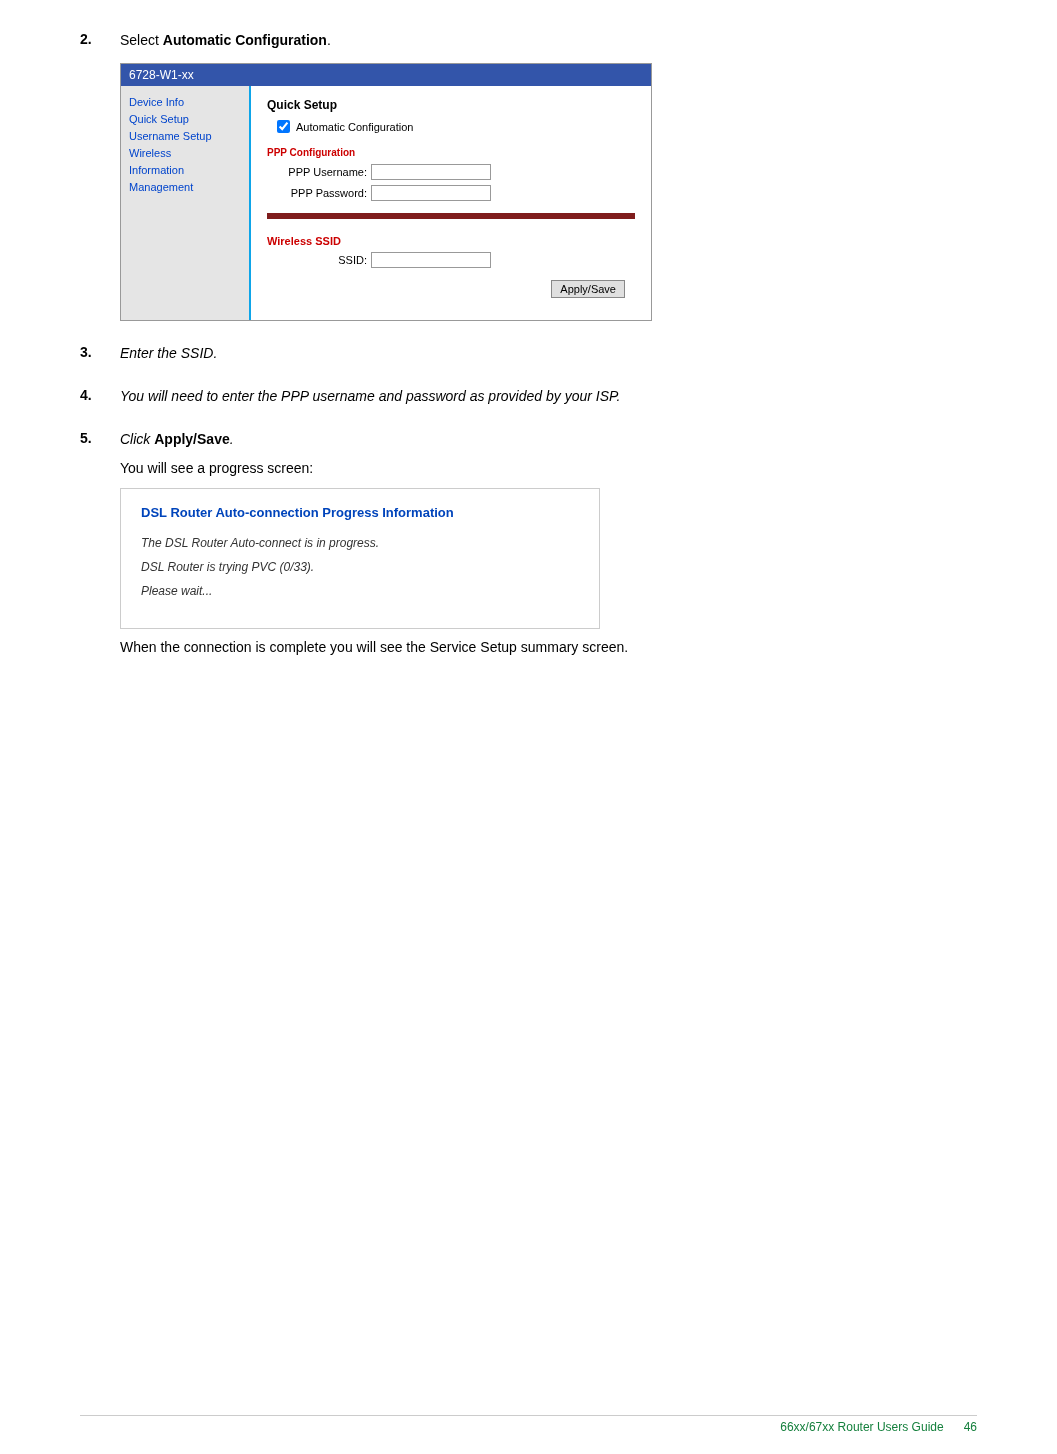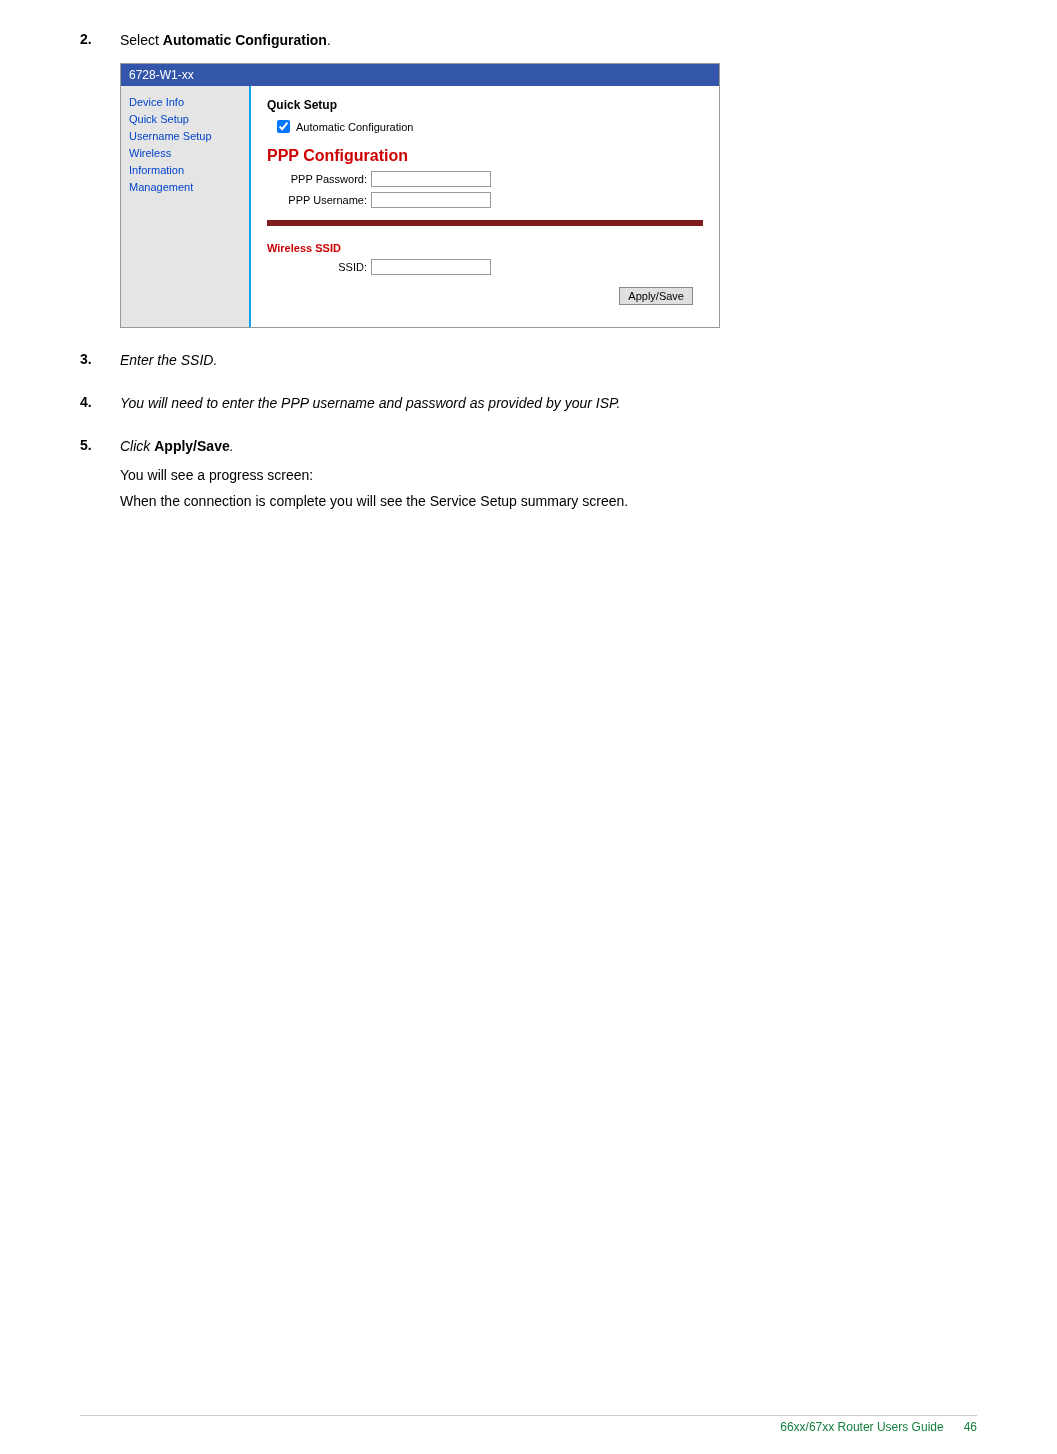--- a/index.html
+++ b/index.html
@@ -34,21 +34,21 @@
     .step-text em {
       font-style: italic;
     }
     .step-text strong {
       font-weight: bold;
     }
 
     
     .router-ui-box {
       border: 1px solid #999;
-      width: 600px;
+      width: 532px;
       margin-top: 12px;
       background: #fff;
     }
     .router-ui-titlebar {
       background: #3355aa;
       color: #fff;
       font-size: 12px;
       padding: 4px 8px;
     }
     .router-ui-body {
@@ -66,21 +66,21 @@
       font-size: 11px;
       margin-bottom: 5px;
       text-decoration: none;
     }
     .router-ui-main {
       flex: 1;
       padding: 12px 16px;
     }
     .router-section-title {
       color: #cc0000;
-      font-size: 16px;
+      font-size: 10px;
       font-weight: bold;
       margin-bottom: 6px;
     }
     .router-quick-setup-title {
       font-size: 12px;
       font-weight: bold;
       color: #000;
       margin-bottom: 8px;
     }
     .checkbox-row {
@@ -209,26 +209,26 @@
         <div class="router-ui-main">
           <div class="router-quick-setup-title">Quick Setup</div>
           <div class="checkbox-row">
             <input type="checkbox" checked="" style="">
             <span class="checkbox-label">Automatic Configuration</span>
           </div>
           <div class="ppp-config-section">
             <div class="router-section-title">PPP Configuration</div>
             <div class="form-table">
               <div class="form-row">
+                <span class="form-label">PPP Username:</span>
+                <input type="text" class="form-input" style="">
+              </div>
+              <div class="form-row">
                 <span class="form-label">PPP Password:</span>
                 <input type="password" class="form-input" style="">
-              </div>
-              <div class="form-row">
-                <span class="form-label">PPP Username:</span>
-                <input type="text" class="form-input" style="">
               </div>
             </div>
           </div>
           <div class="wireless-ssid-section">
             <div class="wireless-ssid-title">Wireless SSID</div>
             <div class="form-row">
               <span class="form-label">SSID:</span>
               <input type="text" class="form-input" style="">
             </div>
           </div>
@@ -260,20 +260,26 @@
 </div>
 
 <div class="step-container">
   <div class="step-number">5.</div>
   <div class="step-content">
     <div class="step-text">
       <em>Click </em><strong>Apply/Save</strong><em>.</em>
     </div>
     <div class="sub-text">You will see a progress screen:</div>
 
+    <div class="progress-box">
+      <div class="progress-title">DSL Router Auto-connection Progress Information</div>
+      <div class="progress-text">The DSL Router Auto-connect is in progress.</div>
+      <div class="progress-text">DSL Router is trying PVC (0/33).</div>
+      <div class="progress-text">Please wait...</div>
+    </div>
 
     <div class="sub-text">When the connection is complete you will see the Service Setup summary screen.</div>
   </div>
 </div>
 
 <div class="page-footer">
   <span>66xx/67xx Router Users Guide</span>
   <span>46</span>
 </div>
 

